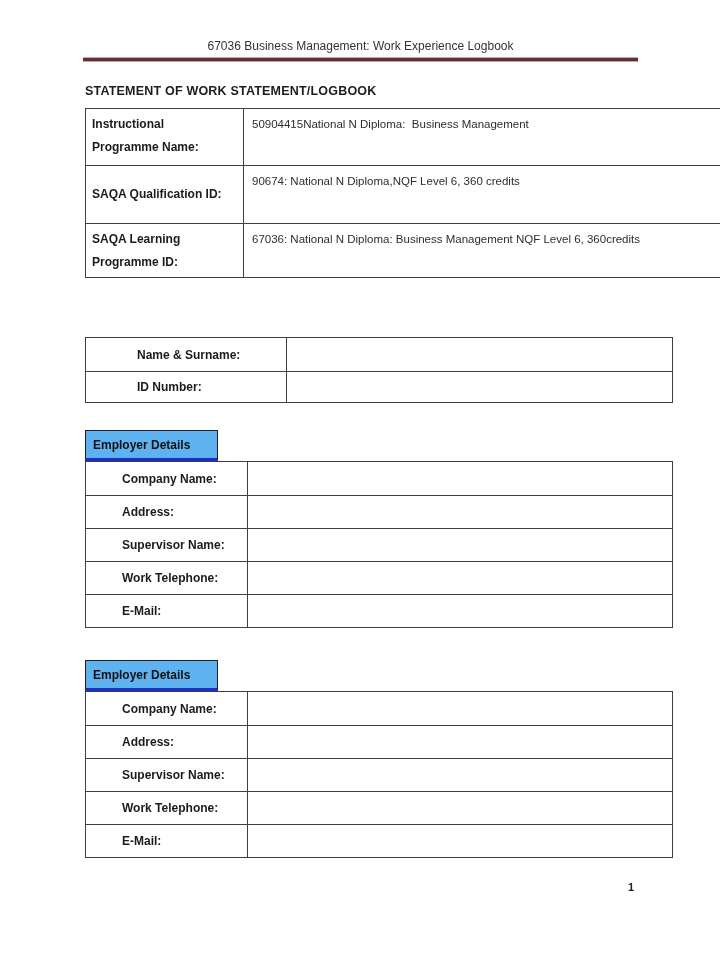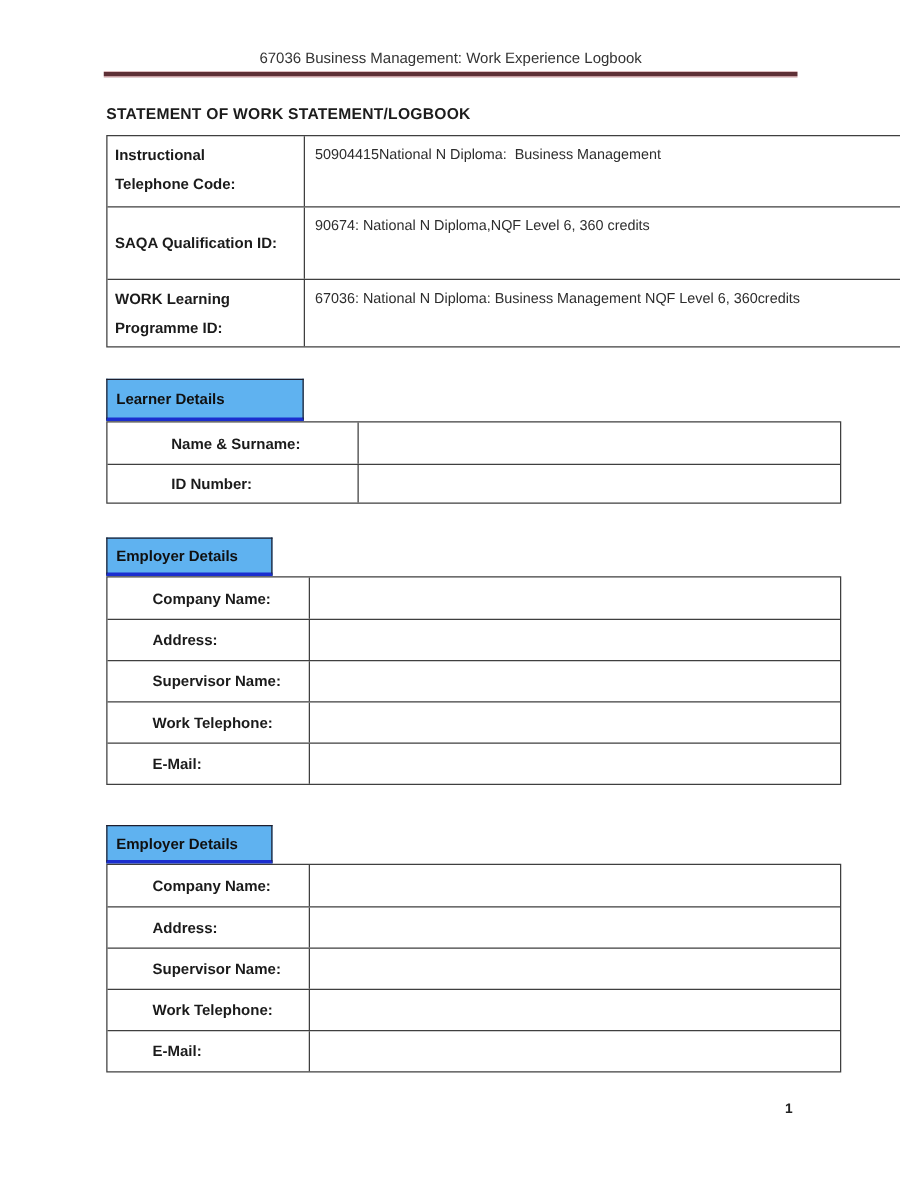--- a/index.html
+++ b/index.html
@@ -97,49 +97,48 @@
 
   <div class="running-header">67036 Business Management: Work Experience Logbook</div>
   <div class="header-rule"></div>
 
   <h1 class="doc-title">STATEMENT OF WORK STATEMENT/LOGBOOK</h1>
 
   <div class="prog-table">
     <div class="prog-row r1">
       <div class="cell-label">
         <span class="lbl-line">Instructional</span>
-        <span class="lbl-line">Telephone Code:</span>
+        <span class="lbl-line">Programme Name:</span>
       </div>
       <div class="cell-value">
         <span class="line">50904415</span>
         <span class="line">National N Diploma:  Business Management</span>
       </div>
     </div>
     <div class="prog-row r2">
       <div class="cell-label">
         <span class="lbl-line">SAQA Qualification ID:</span>
       </div>
       <div class="cell-value">
         <span class="line">90674: National N Diploma,</span>
         <span class="line">NQF Level 6, 360 credits</span>
       </div>
     </div>
     <div class="prog-row r3">
       <div class="cell-label">
-        <span class="lbl-line">WORK Learning</span>
+        <span class="lbl-line">SAQA Learning</span>
         <span class="lbl-line">Programme ID:</span>
       </div>
       <div class="cell-value">
         <span class="line">67036: National N Diploma: Business Management NQF Level 6, 360</span>
         <span class="line">credits</span>
       </div>
     </div>
   </div>
 
-  <div class="section-header sh-learner">Learner Details</div>
   <div class="section-body body-learner">
     <div class="field-row fr0">
       <div class="field-label">Name &amp; Surname:</div>
       <div class="field-value"></div>
     </div>
     <div class="field-row fr1">
       <div class="field-label">ID Number:</div>
       <div class="field-value"></div>
     </div>
   </div>

